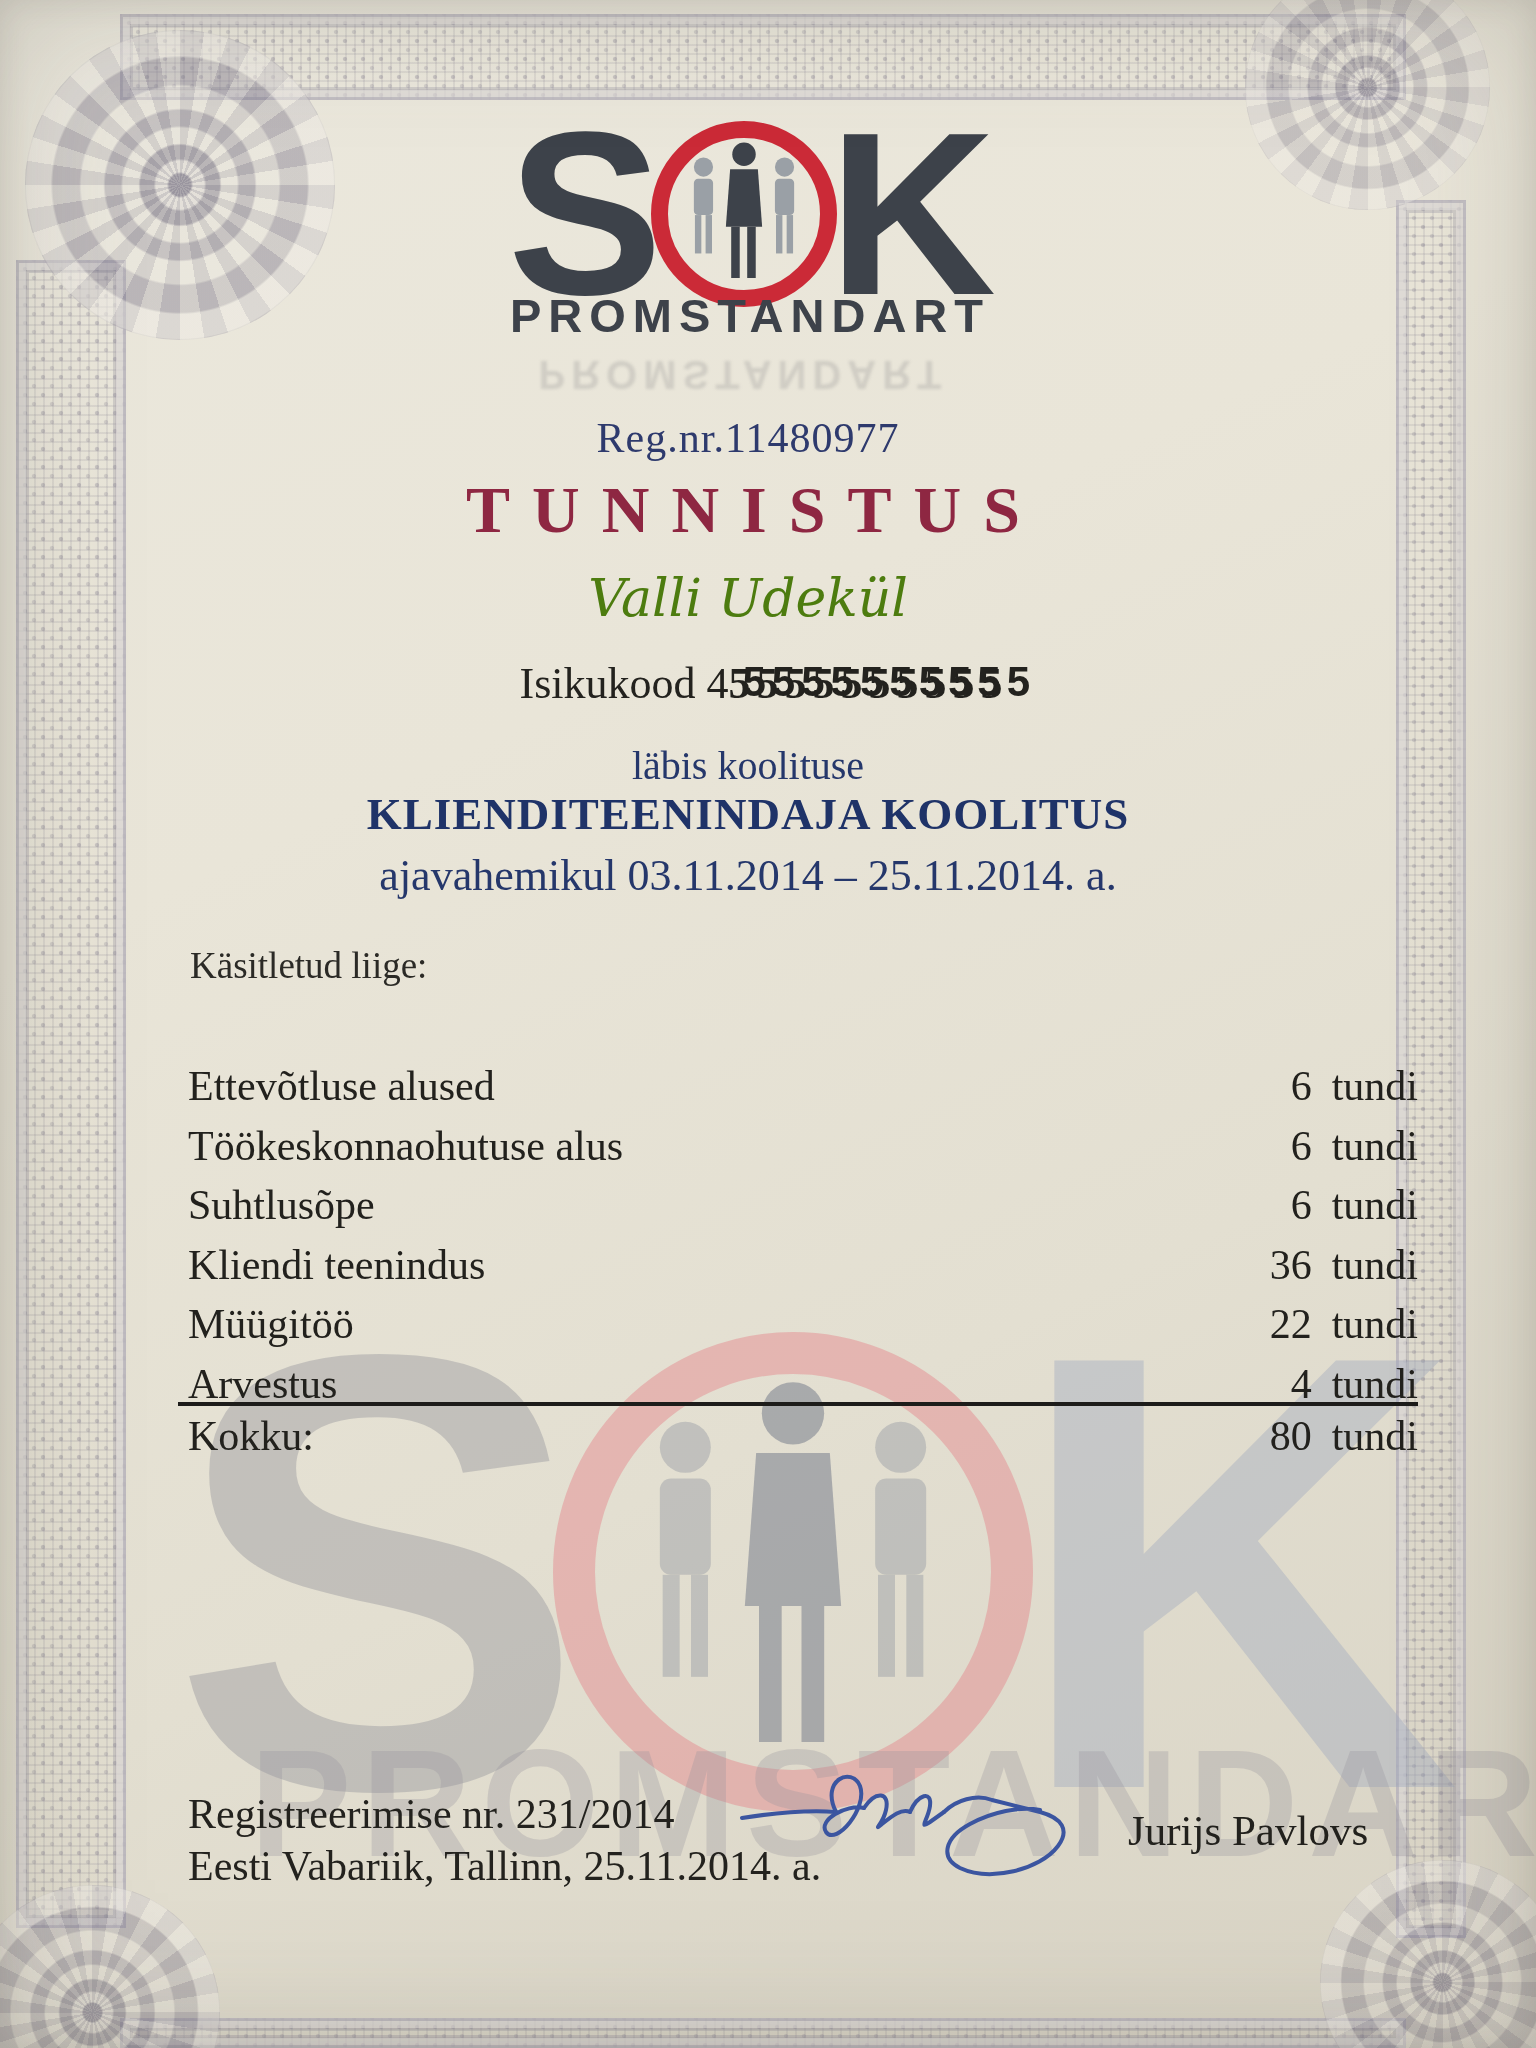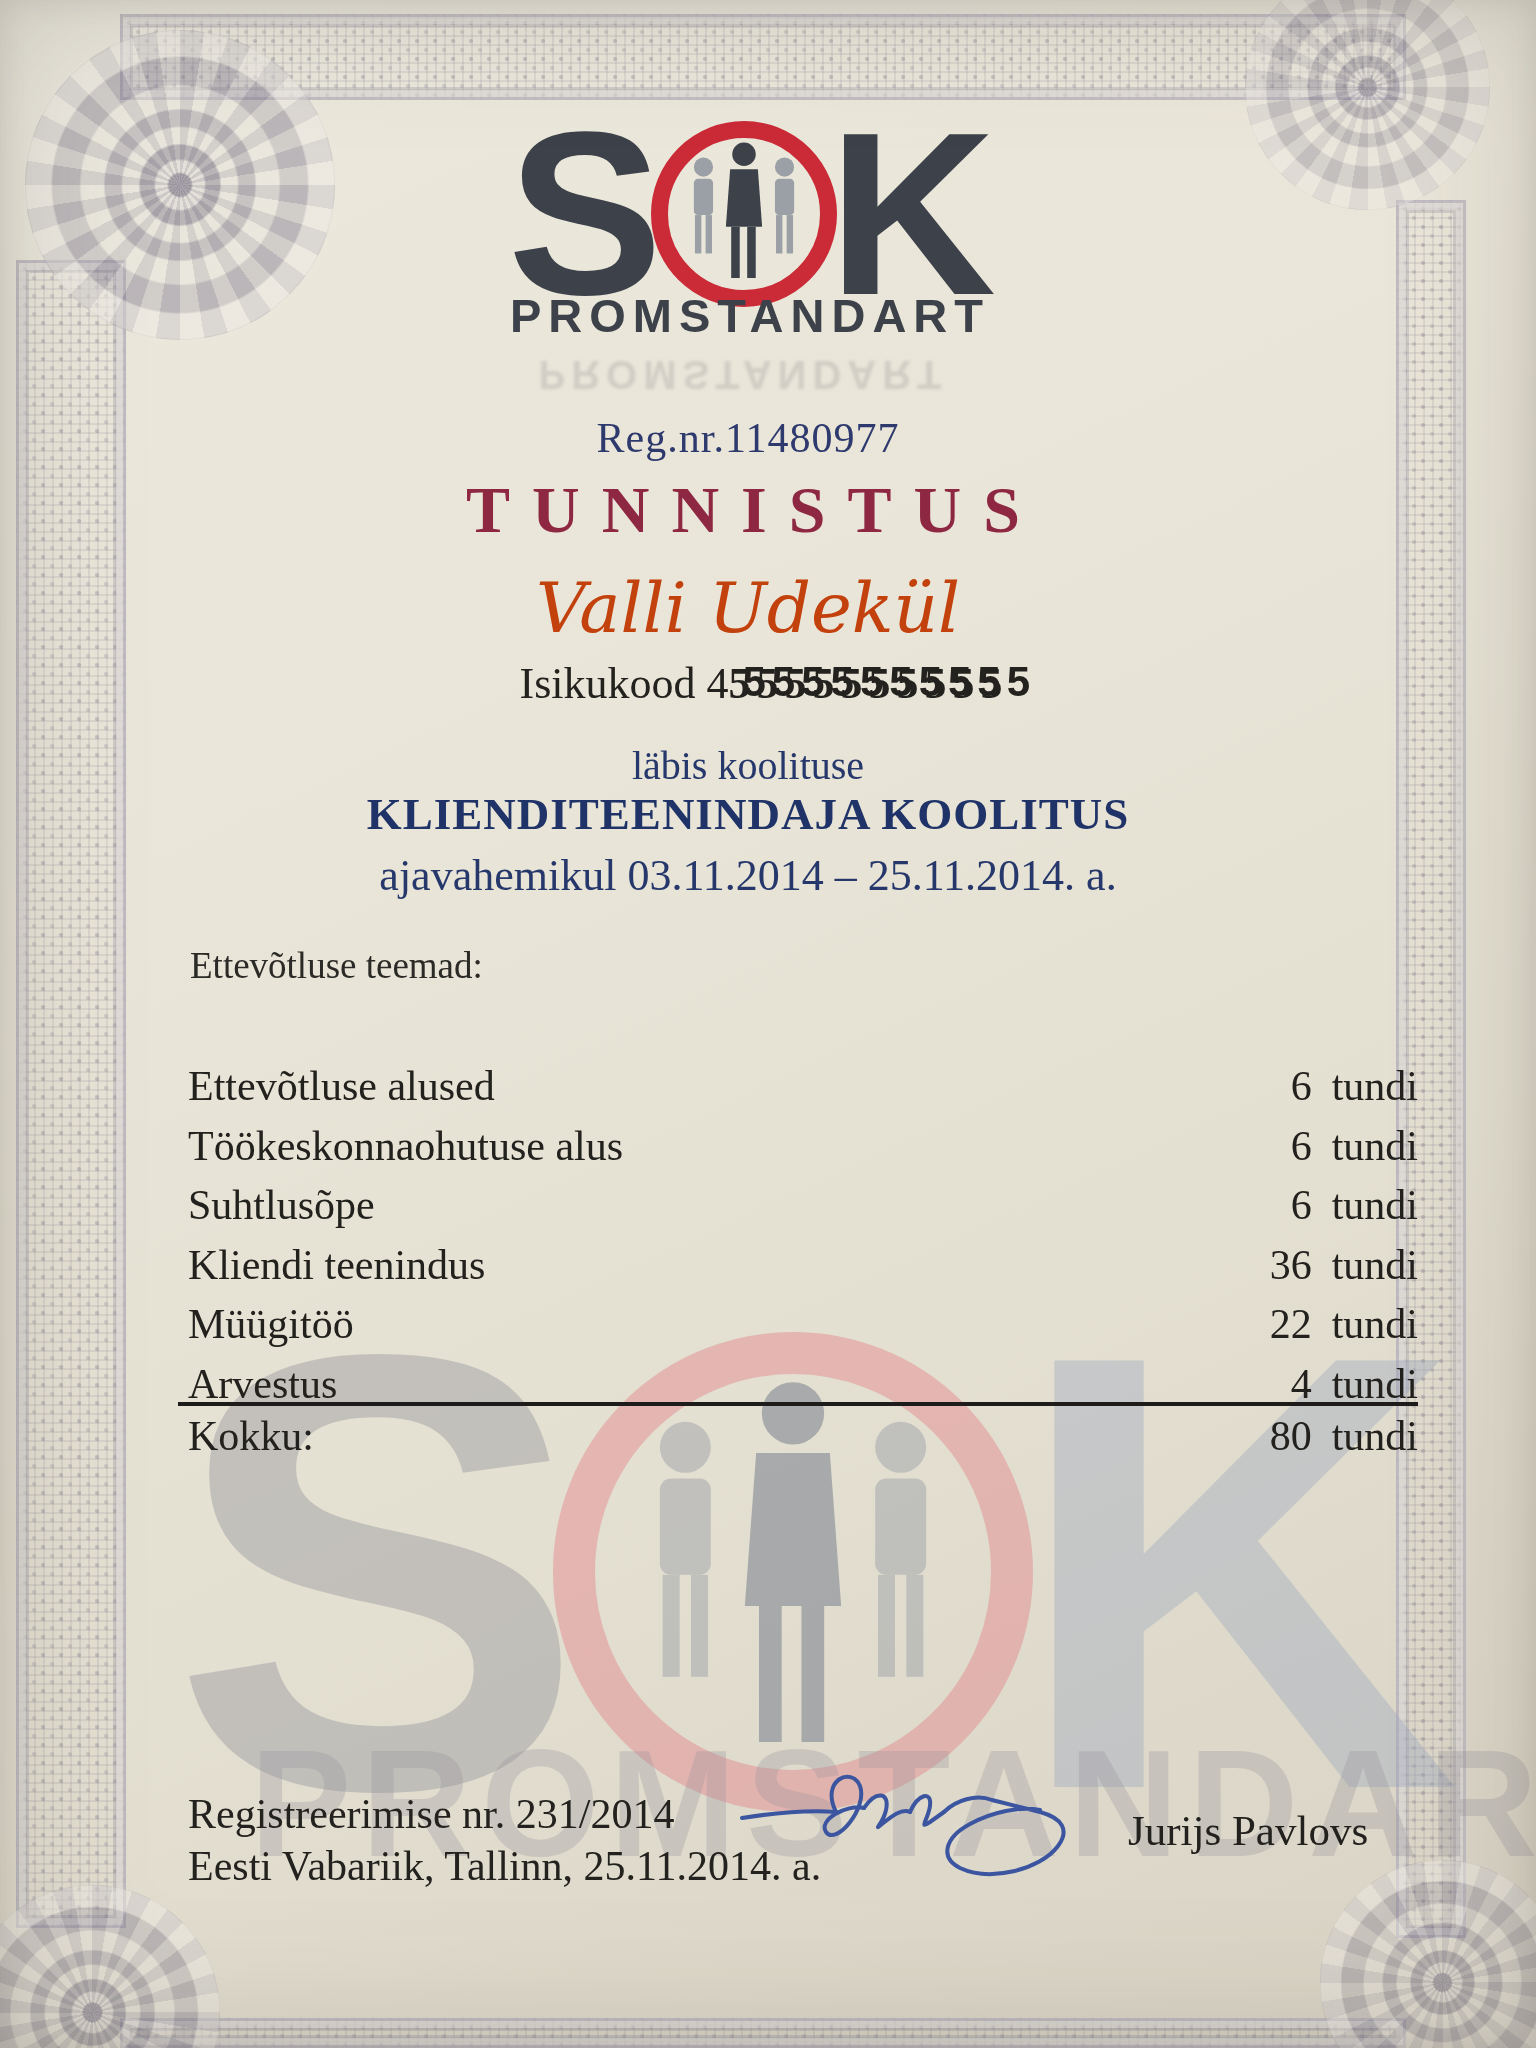--- a/index.html
+++ b/index.html
@@ -48,22 +48,22 @@
   .wordmark{font-family:"Liberation Sans",sans-serif;font-weight:bold;color:#3d424a;
     text-align:center;}
   .wordmark-header{position:absolute;left:0;right:36px;top:288px;font-size:47px;letter-spacing:7px;}
   .ghost-wordmark{position:absolute;left:0;right:50px;top:352px;text-align:center;
     font-family:"Liberation Sans",sans-serif;font-weight:bold;font-size:40px;letter-spacing:6px;
     color:rgba(110,110,116,.20);transform:scaleY(-1);filter:blur(1.5px);}
   
   .center-line{position:absolute;left:0;right:40px;text-align:center;}
   .reg-nr{top:414px;font-size:42px;color:#2e3a6d;letter-spacing:1px;}
   .cert-title{top:472px;font-size:66px;font-weight:bold;color:#8e2742;letter-spacing:22px;margin-left:12px;}
-  .recipient{top:568px;font-size:69px;font-style:italic;font-family:"DejaVu Serif",serif;
-    color:#c2410c;}
+  .recipient{top:568px;font-size:52px;font-style:italic;font-family:"DejaVu Serif",serif;
+    color:#4d7c0f;}
   .isikukood{top:658px;font-size:44px;color:#23221e;padding-left:32px;}
   .masked-wrap{position:relative;display:inline-block;font-weight:bold;}
   .masked-under{letter-spacing:6px;}
   .masked-over{position:absolute;left:14px;top:0;letter-spacing:6px;
     font-family:"Liberation Sans",sans-serif;font-size:42px;}
   .labis{top:742px;font-size:40px;color:#25376b;}
   .course{top:788px;font-size:45px;font-weight:bold;color:#1f3368;letter-spacing:1px;}
   .daterange{top:850px;font-size:44px;color:#25376b;}
   .teemad{position:absolute;left:190px;top:944px;font-size:37px;color:#2b2a26;}
   
@@ -160,21 +160,21 @@
 <div class="center-line reg-nr">Reg.nr.11480977</div>
 <div class="center-line cert-title">TUNNISTUS</div>
 <div class="center-line recipient">Valli Udekül</div>
 <div class="center-line isikukood">
   <span>Isikukood 4</span><span class="masked-wrap"><span class="masked-under">5555555555</span><span class="masked-over">5555555555</span></span>
 </div>
 <div class="center-line labis">läbis koolituse</div>
 <div class="center-line course">KLIENDITEENINDAJA KOOLITUS</div>
 <div class="center-line daterange">ajavahemikul 03.11.2014  – 25.11.2014. a.</div>
 
-<div class="teemad">Ettevõtluse teemad:</div>
+<div class="teemad">Käsitletud liige:</div>
 
 <div class="topics">
 
     <div class="topic-row">
       <span>Ettevõtluse alused</span>
       <span class="hours">
         <span class="num">6</span>
         <span class="unit">tundi</span>
       </span>
     </div>

